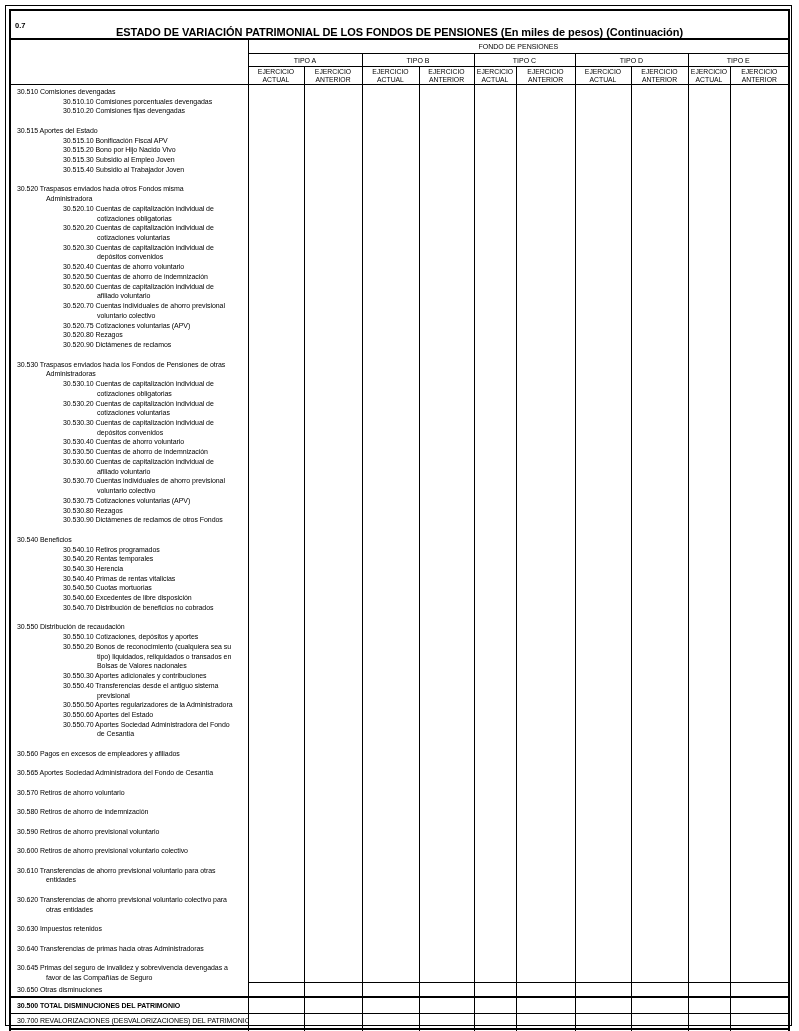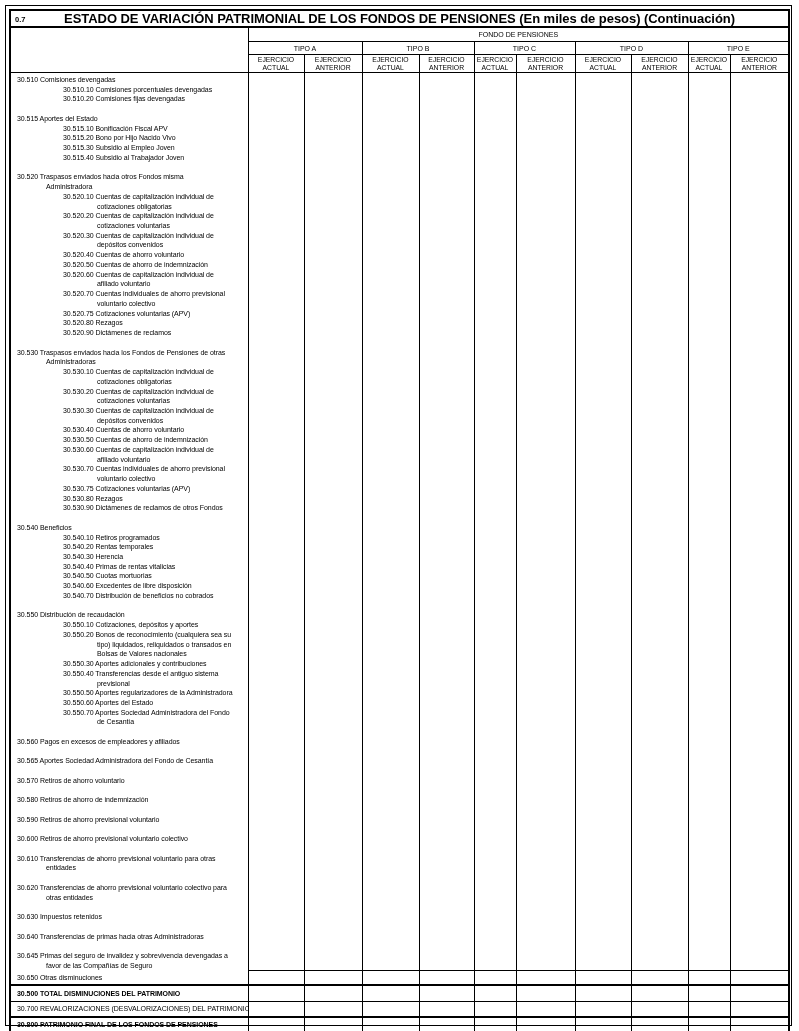--- a/index.html
+++ b/index.html
@@ -16,21 +16,21 @@
     position:absolute;left:9px;top:9px;width:781px;
     border-collapse:collapse;table-layout:fixed;
     border:2px solid #000;
   }
   td{border:1px solid #000;padding:0;vertical-align:middle;overflow:hidden;}
 
   
   td.title-cell{height:15px;border-bottom:2px solid #000;position:relative;}
   .title-wrap{position:relative;width:100%;height:100%;display:flex;align-items:center;justify-content:center;}
   .section-num{position:absolute;left:4px;top:50%;transform:translateY(-50%);font-size:7.5px;font-weight:bold;}
-  .doc-title{font-size:13px;font-weight:bold;text-align:center;letter-spacing:-0.05px;}
+  .doc-title{font-size:11px;font-weight:bold;text-align:center;letter-spacing:-0.05px;margin-top:15px;}
 
   
   td.corner{border-bottom:1px solid #000;}
   td.group-hdr{height:13px;text-align:center;font-size:7px;}
   td.tipo{height:12px;text-align:center;font-size:7px;}
   td.period{height:17px;text-align:center;font-size:6.8px;line-height:8px;}
 
   
   td.body-label{
     height:896px;vertical-align:top;padding:2px 1px 0 6px;

